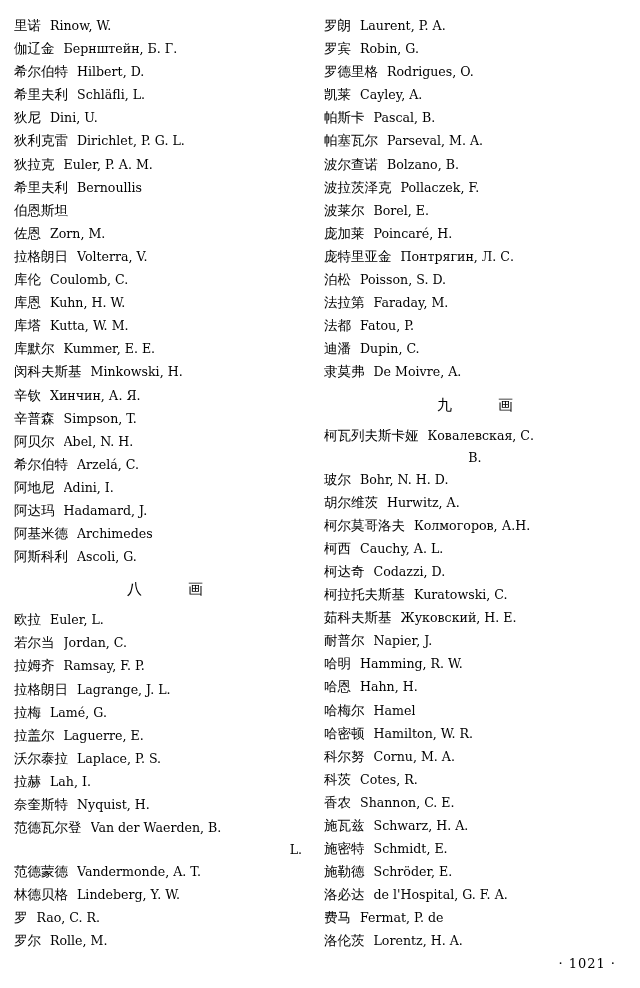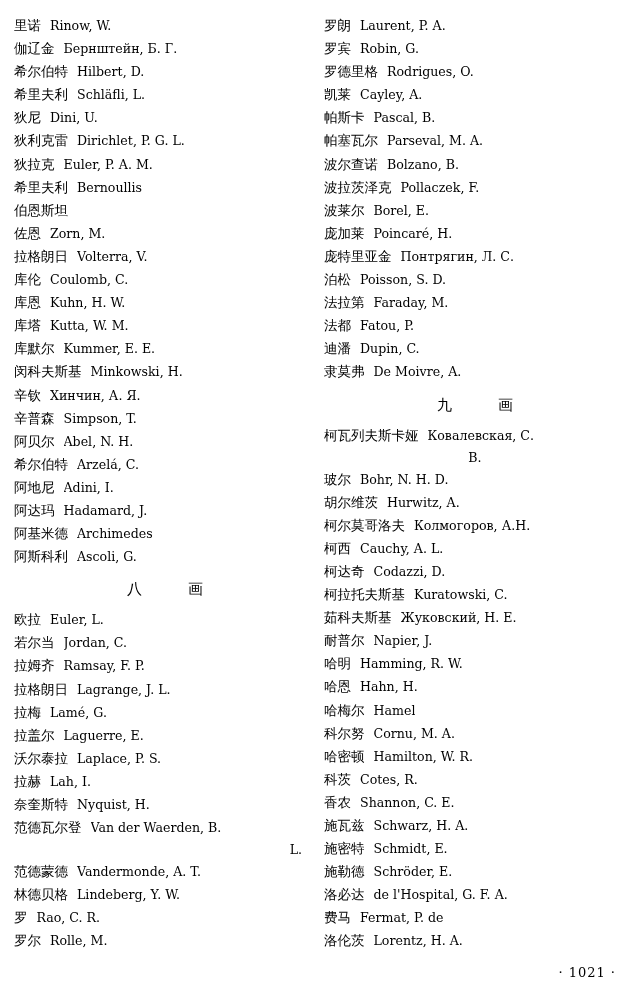--- a/index.html
+++ b/index.html
@@ -76,21 +76,21 @@
     font-size: 15px;
     line-height: 30px;
     margin: 6px 0 4px 0;
     letter-spacing: 0;
   }
   .section-head .g1 { margin-right: 46px; }
 
   .folio {
     position: absolute;
     right: 24px;
-    bottom: 8px;
+    bottom: 17px;
     font-family: "DejaVu Serif", serif;
     font-size: 13px;
     letter-spacing: 1px;
   }
 </style>
 </head>
 <body>
 
 <div class="page">
   <div class="columns">
@@ -373,28 +373,28 @@
       </div>
       <div class="entry">
         <span class="cn">哈恩</span>
         <span class="lat">Hahn, H.</span>
       </div>
       <div class="entry">
         <span class="cn">哈梅尔</span>
         <span class="lat">Hamel</span>
       </div>
       <div class="entry">
+        <span class="cn">哈密顿</span>
+        <span class="lat">Hamilton, W. R.</span>
+      </div>
+      <div class="entry">
         <span class="cn">科尔努</span>
         <span class="lat">Cornu, M. A.</span>
       </div>
       <div class="entry">
-        <span class="cn">哈密顿</span>
-        <span class="lat">Hamilton, W. R.</span>
-      </div>
-      <div class="entry">
         <span class="cn">科茨</span>
         <span class="lat">Cotes, R.</span>
       </div>
       <div class="entry">
         <span class="cn">香农</span>
         <span class="lat">Shannon, C. E.</span>
       </div>
       <div class="entry">
         <span class="cn">施瓦兹</span>
         <span class="lat">Schwarz, H. A.</span>

